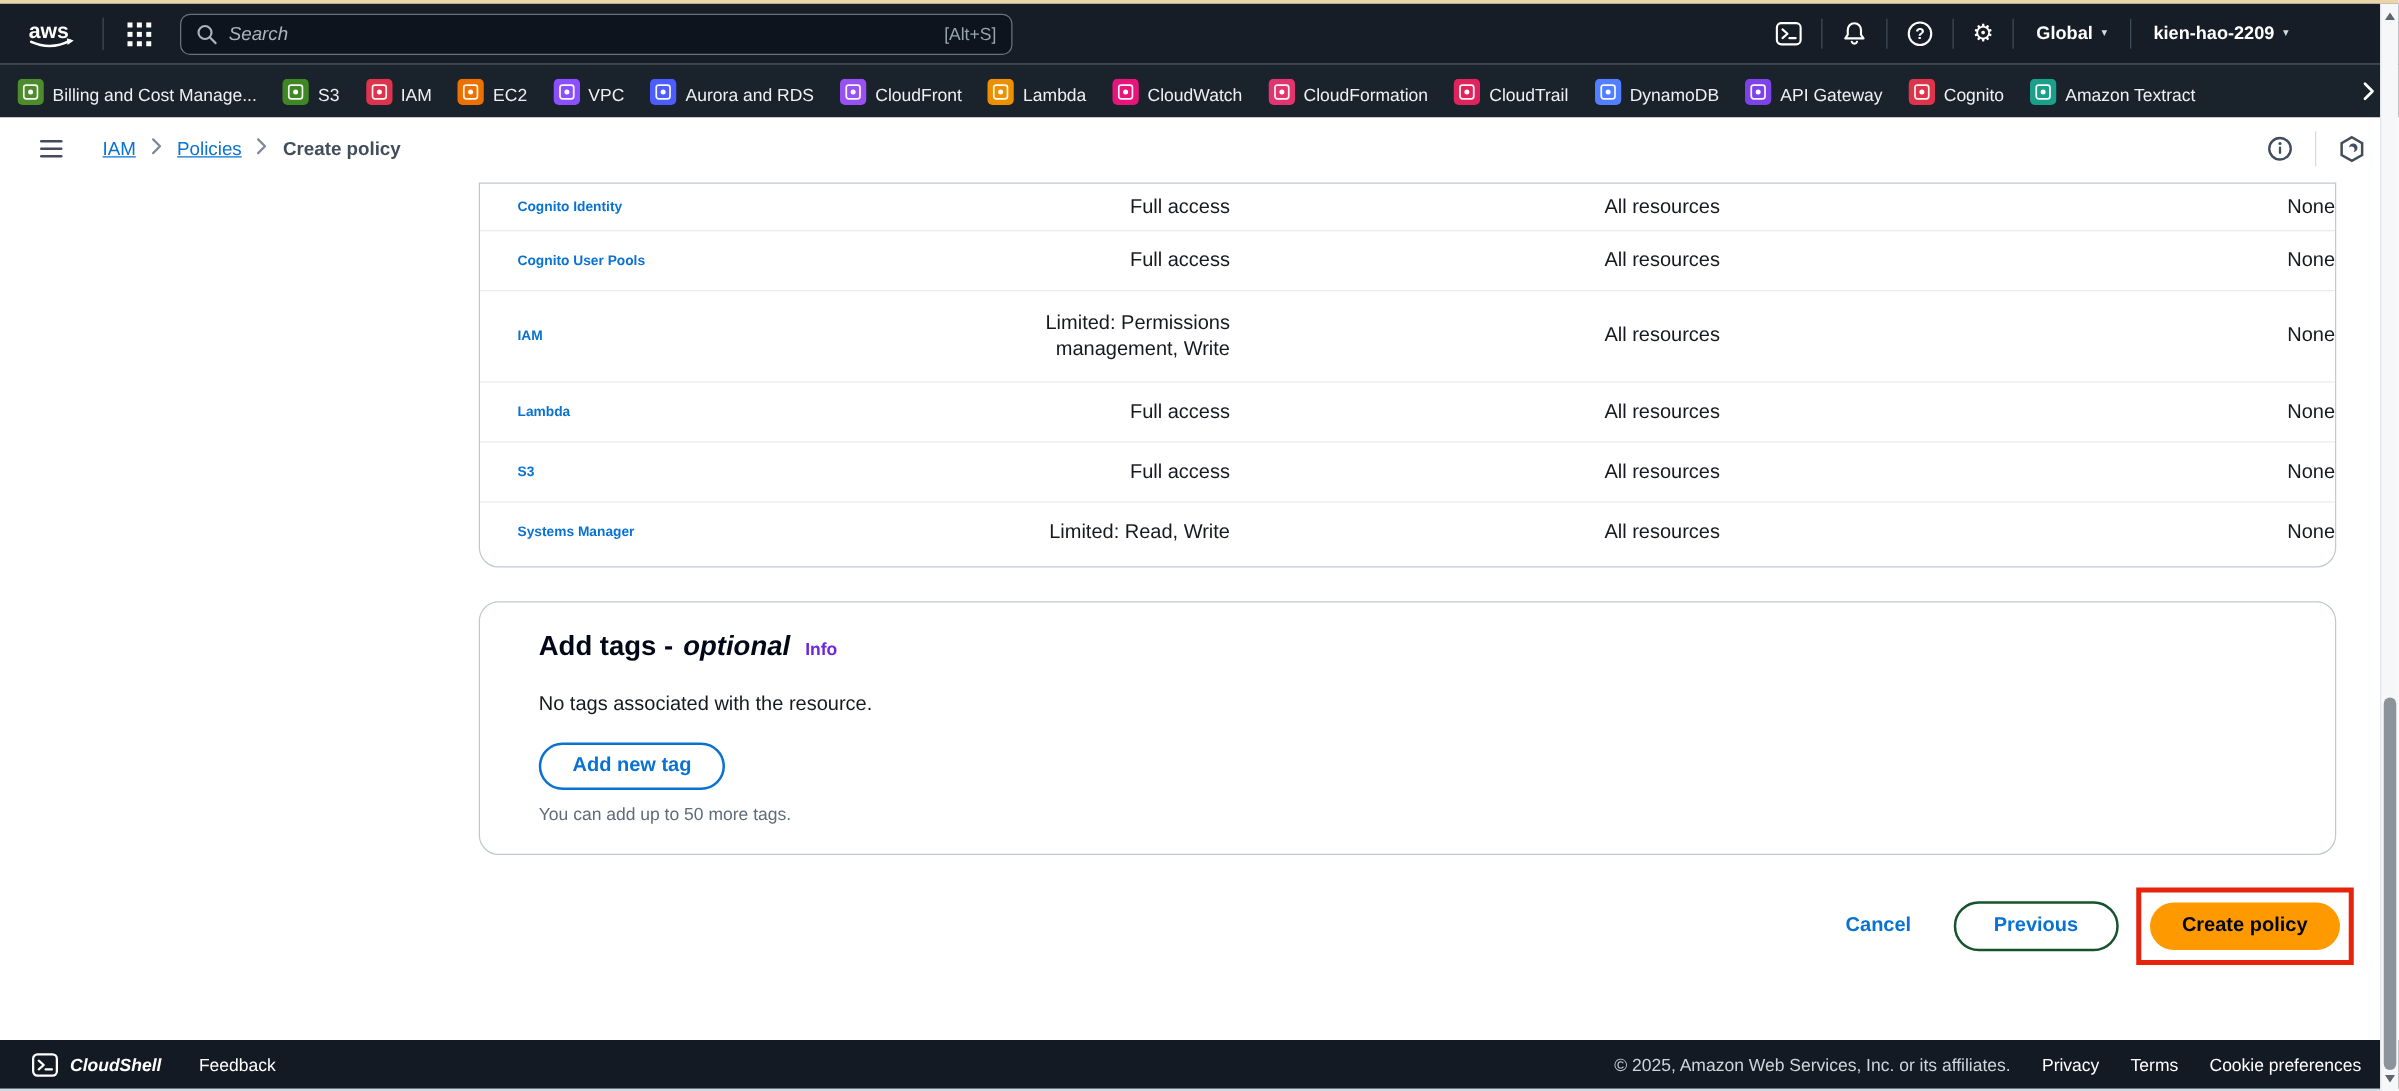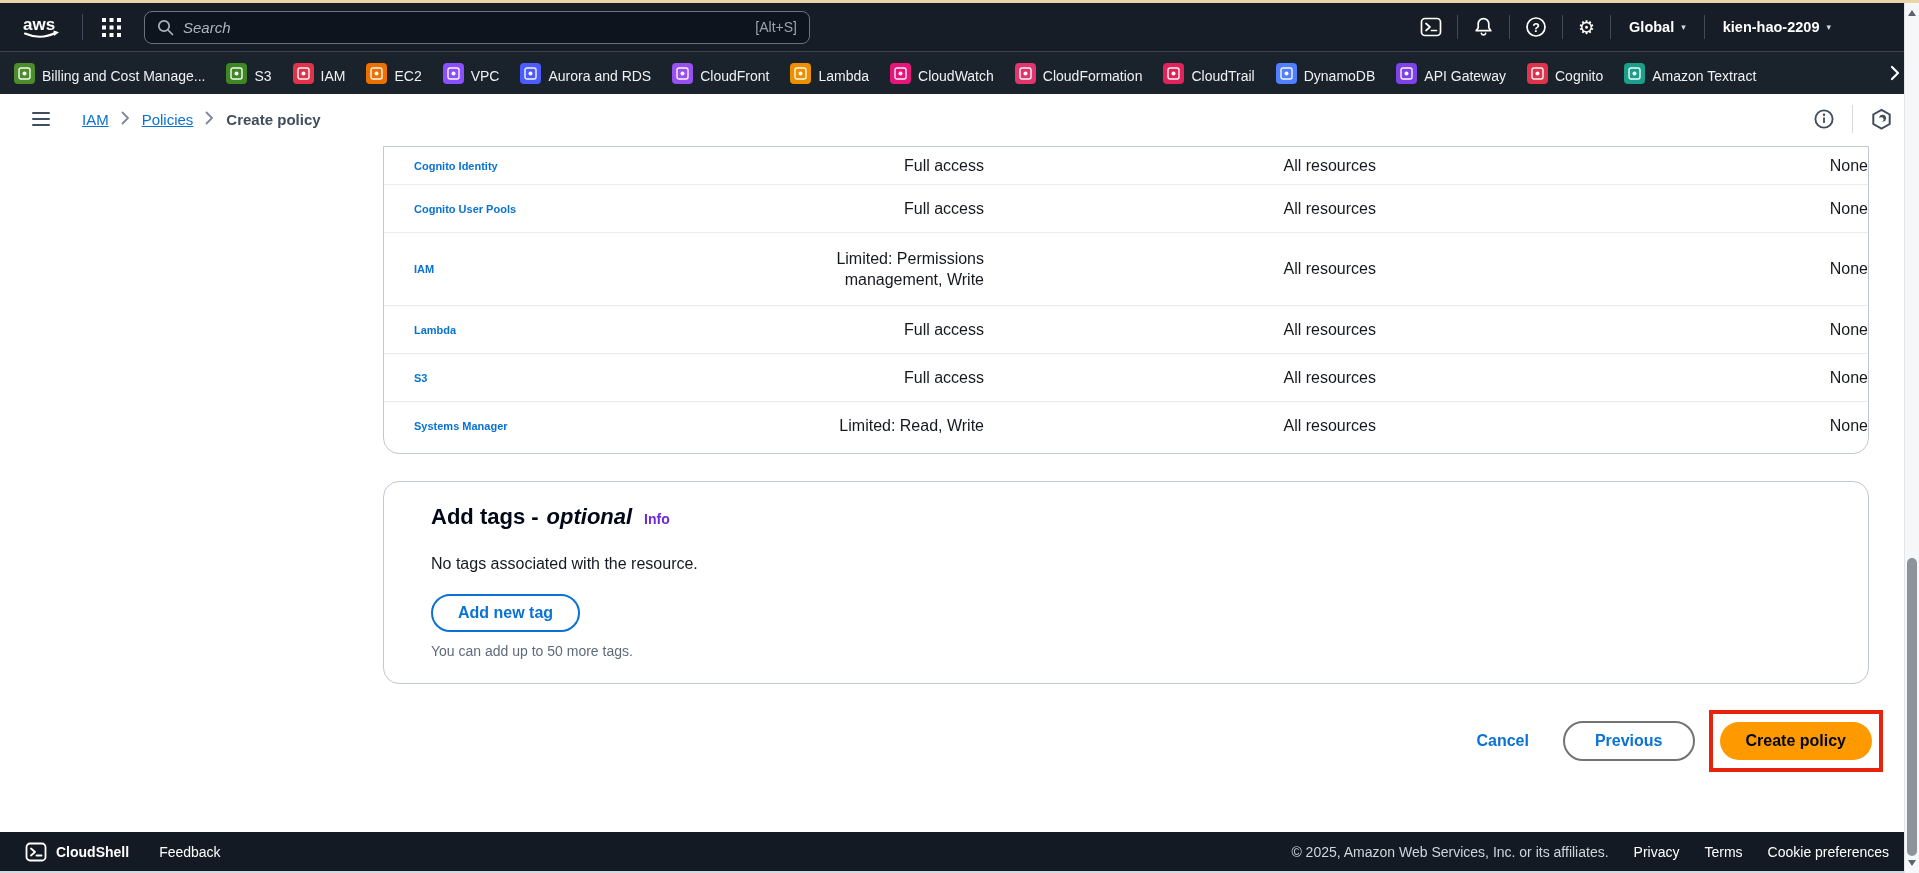--- a/index.html
+++ b/index.html
@@ -88,37 +88,37 @@
     margin-top:21px; display:inline-block; background:#fff;
     border:2px solid #0972d3; color:#0972d3; font-weight:700; font-size:16px;
     border-radius:20px; padding:8px 25px;
   }
   .tags-hint { margin:11px 0 0; font-size:14px; color:#5f6b7a; }
 
   
   .actions { display:flex; align-items:center; justify-content:flex-end; margin:26px 36px 0 0; }
   .cancel-btn { background:none; border:none; color:#0972d3; font-weight:700; font-size:16px; padding:0 10px; margin-right:24px; }
   .prev-btn {
-    background:#fff; border:2px solid #737373; color:#0972d3; font-weight:700; font-size:16px;
+    background:#fff; border:2px solid #14532d; color:#0972d3; font-weight:700; font-size:16px;
     border-radius:20px; padding:9px 30px; margin-right:14px;
   }
   .red-box { border:4px solid #e8230d; padding:8px 7px; }
   .create-btn {
     background:#ff9900; border:none; color:#000716; font-weight:700; font-size:16px;
     border-radius:20px; padding:10px 26px;
   }
 
   
   .footer {
     position:absolute; left:0; right:0; bottom:2px; height:39px;
     background:#131a23; display:flex; align-items:center; padding:0 30px 0 25px;
   }
   .foot-left { display:flex; align-items:center; gap:30px; }
   .cloudshell { display:flex; align-items:center; gap:9px; background:none; border:none; padding:0; }
-  .cloudshell span { color:#fff; font-size:14px; font-weight:700; }
+  .cloudshell span { color:#fff; font-size:14px; font-weight:700;font-style:italic; }
   .feedback-btn { background:none; border:none; color:#ffffff; font-size:14px; font-weight:500; padding:0; }
   .foot-right { margin-left:auto; display:flex; align-items:center; gap:25px; }
   .copyright { color:#cdd5dd; font-size:14px; }
   .foot-link { background:none; border:none; color:#ffffff; font-size:14px; font-weight:500; padding:0; }
 
   
   .scrollbar {
     position:absolute; top:3px; right:0; bottom:0; width:15px;
     background:#f6f7f8; border-left:1px solid #e1e4e8; z-index:60;
   }

